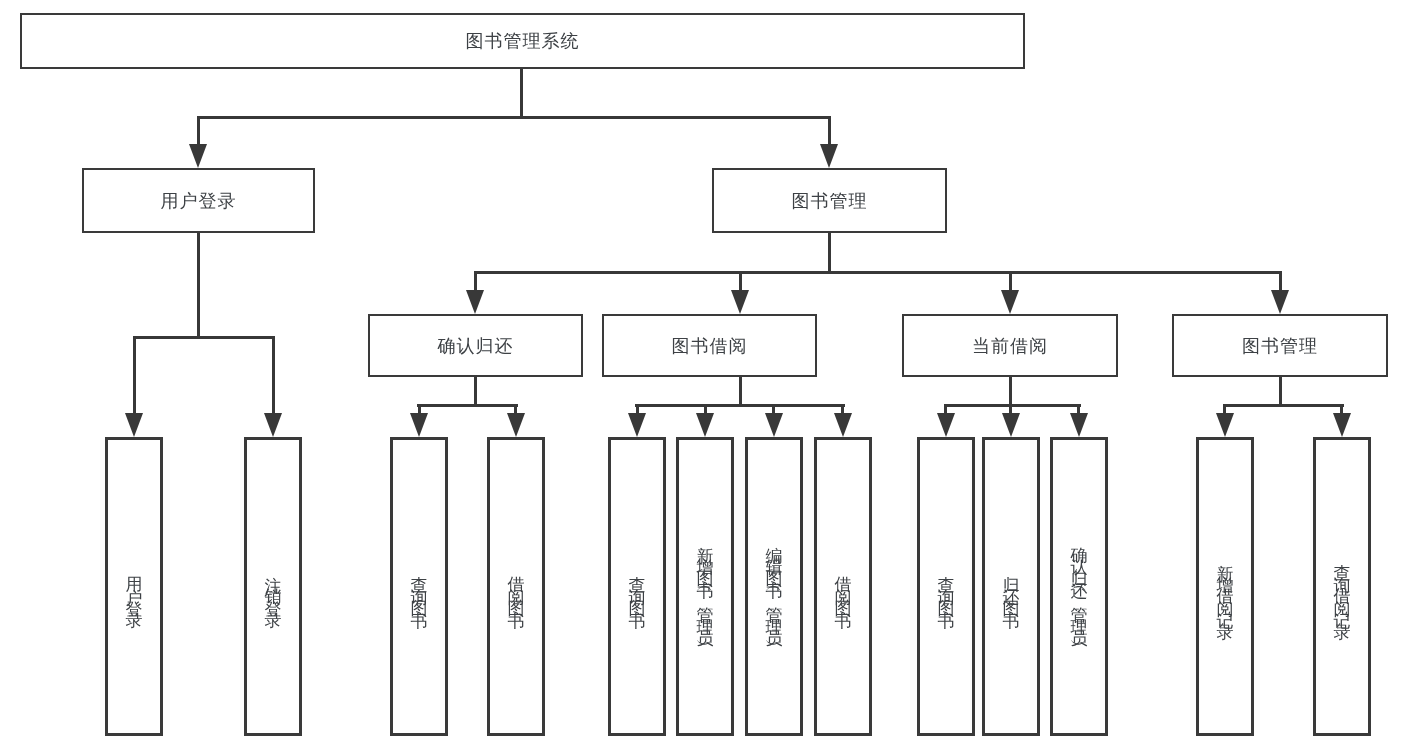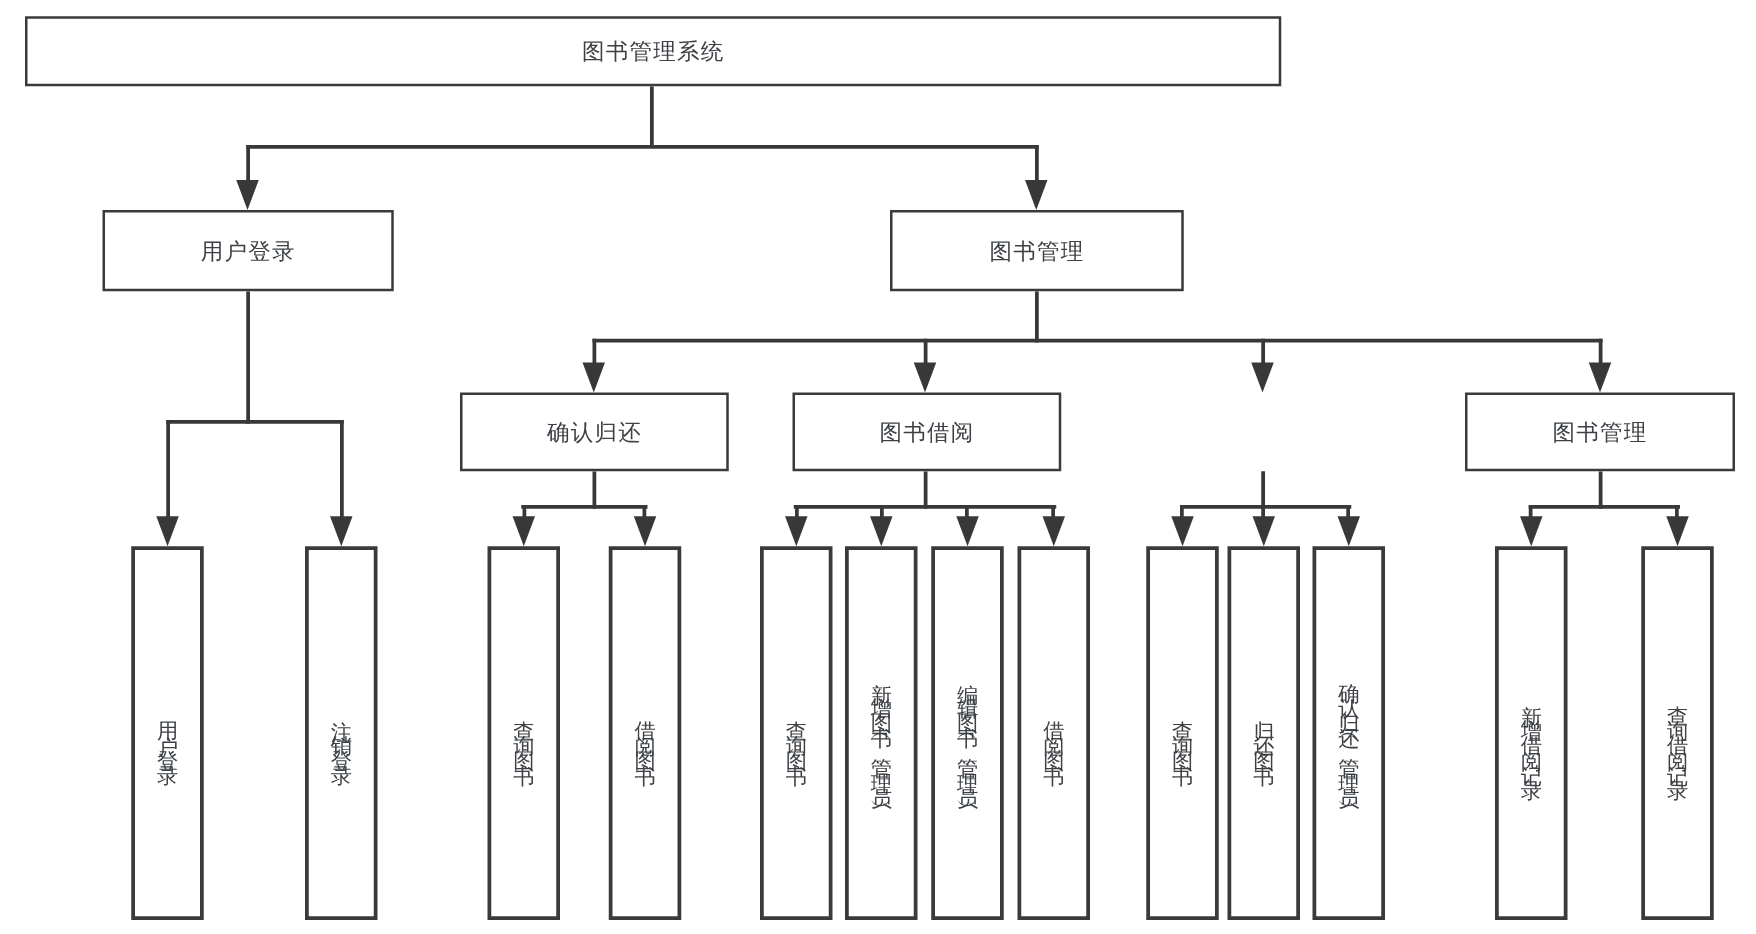--- a/index.html
+++ b/index.html
@@ -104,22 +104,25 @@
   <div class="line" style="left:739px; top:271px; width:3px; height:22px;"></div>
   <div class="ah" style="left:731px; top:290px;"></div>
   <div class="line" style="left:1009px; top:271px; width:3px; height:22px;"></div>
   <div class="ah" style="left:1001px; top:290px;"></div>
   <div class="line" style="left:1279px; top:271px; width:3px; height:22px;"></div>
   <div class="ah" style="left:1271px; top:290px;"></div>
 
   <div class="box-h" style="left:368px; top:314px; width:215px; height:63px;">
     <span>确认归还</span>
   </div>
-  <div class="box-h" style="left:634px; top:314px; width:215px; height:63px;">
+  <div class="box-h" style="left:602px; top:314px; width:215px; height:63px;">
     <span>图书借阅</span>
+  </div>
+  <div class="box-h" style="left:902px; top:314px; width:216px; height:63px;">
+    <span>当前借阅</span>
   </div>
   <div class="box-h" style="left:1172px; top:314px; width:216px; height:63px;">
     <span>图书管理</span>
   </div>
 
   <div class="line" style="left:197px; top:233px; width:3px; height:106px;"></div>
   <div class="line" style="left:133px; top:336px; width:142px; height:3px;"></div>
   <div class="line" style="left:133px; top:336px; width:3px; height:80px;"></div>
   <div class="ah" style="left:125px; top:413px;"></div>
   <div class="line" style="left:272px; top:336px; width:3px; height:80px;"></div>

